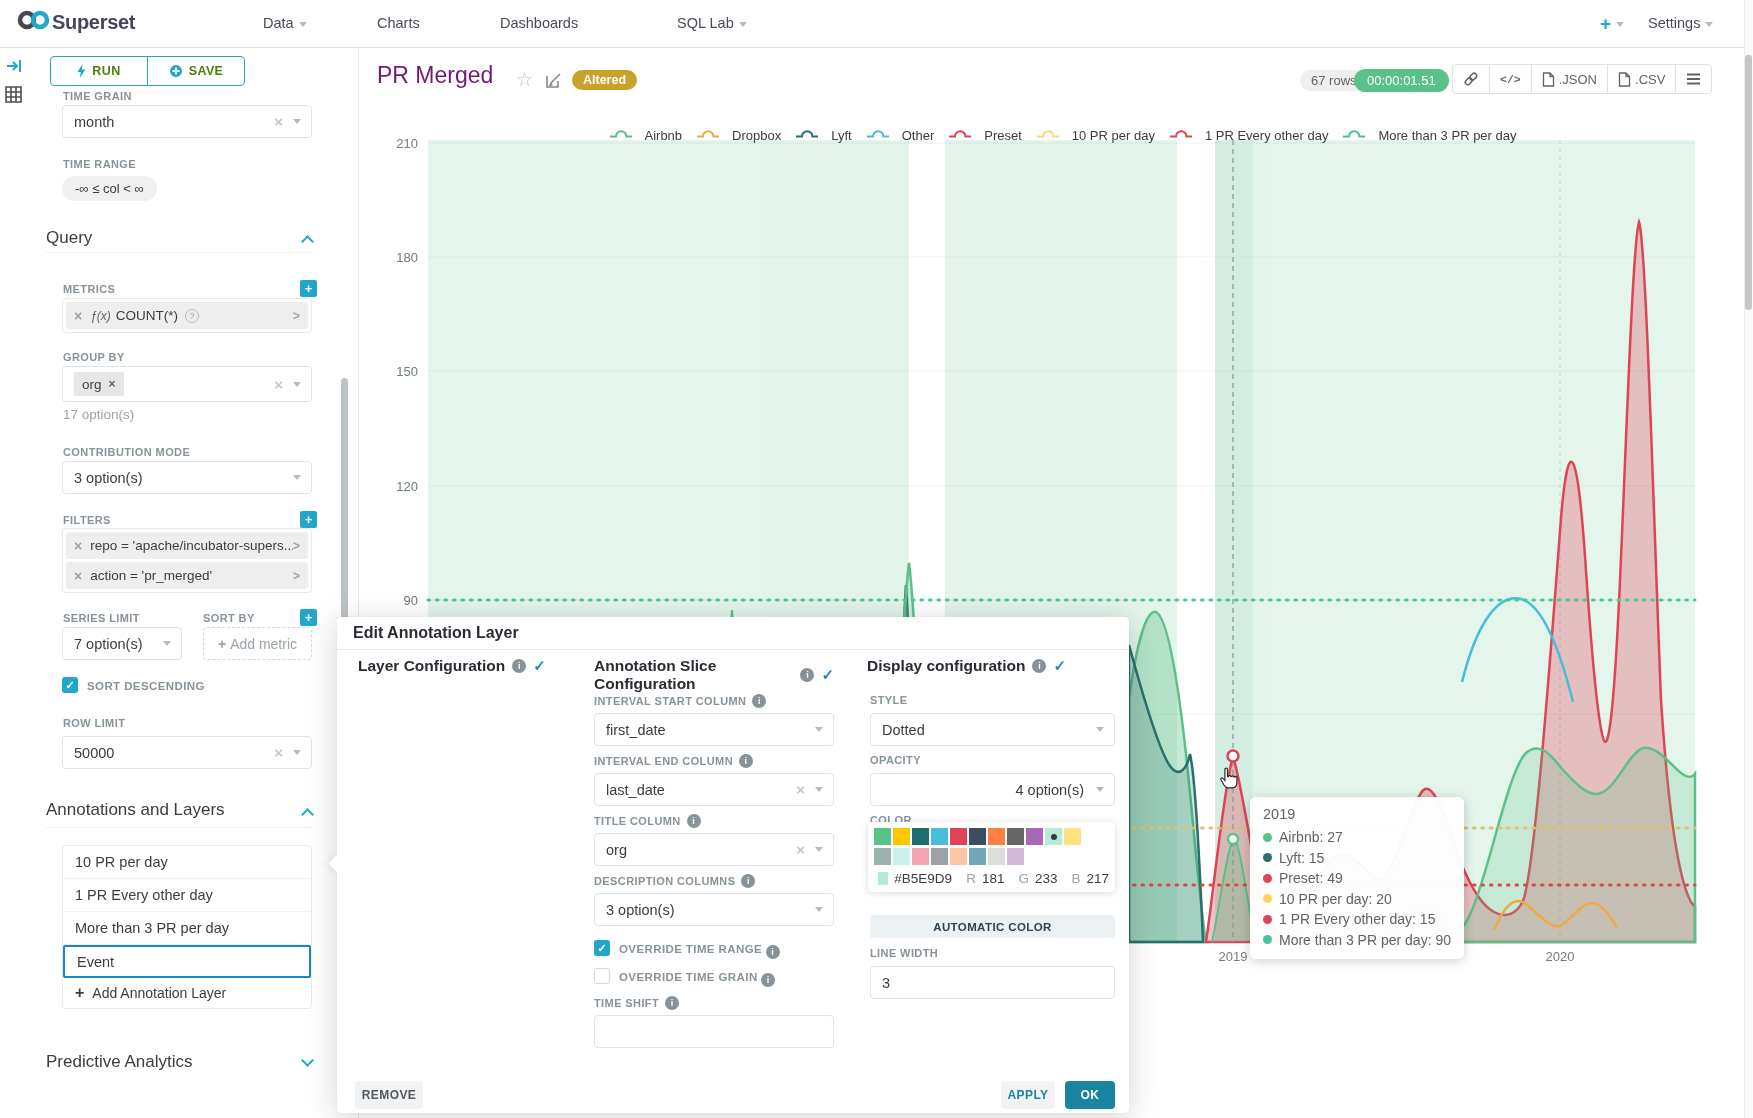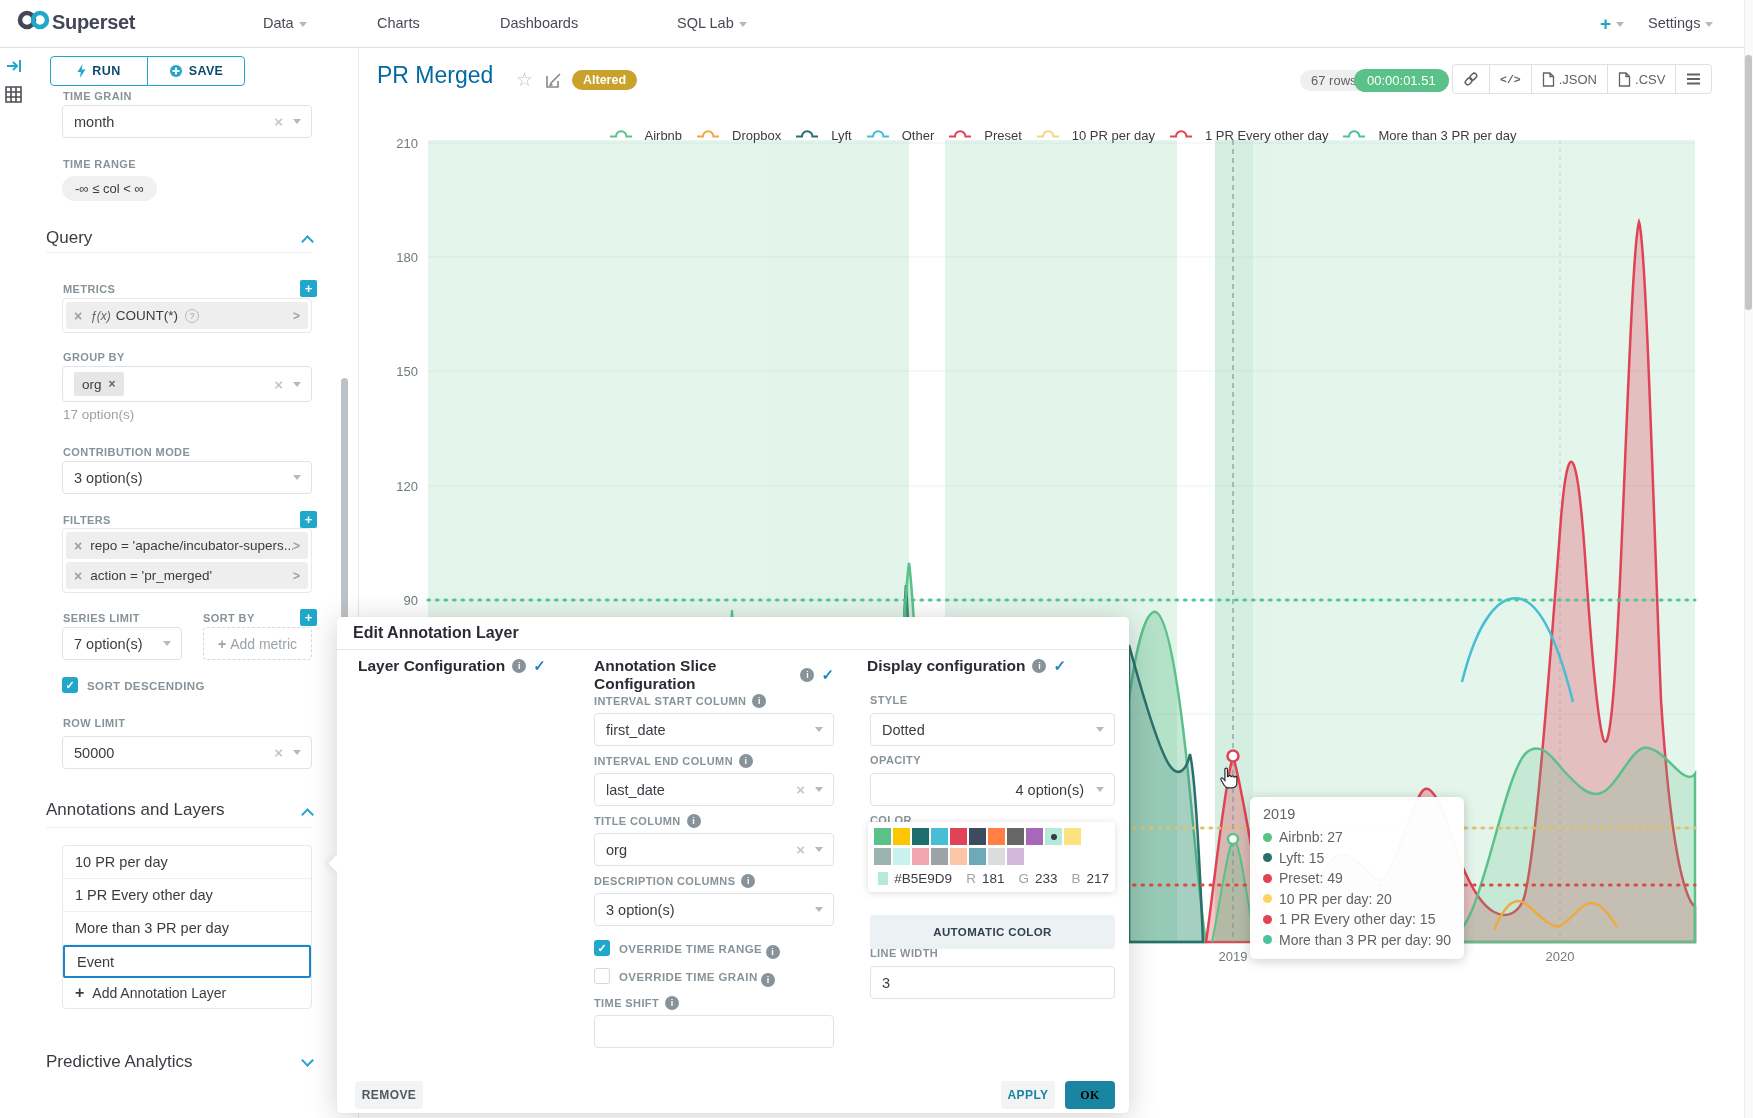--- a/index.html
+++ b/index.html
@@ -19,21 +19,21 @@
 
   
   .rail-icon { position:absolute; cursor:pointer; }
 
   
   .sidebar-border { position:absolute; left:358px; top:48px; bottom:0; width:1px; background:#E8E8E8; z-index:2; }
   .sb-scroll { position:absolute; left:341px; top:378px; width:7px; height:680px; background:#BCC2C6; border-radius:4px; z-index:2; }
   .runsave { position:absolute; left:50px; top:56px; width:195px; height:30px; border:1.5px solid #20A7C9;
     border-radius:4px; display:flex; z-index:3; background:#fff; }
   .runsave .half { flex:1; display:flex; align-items:center; justify-content:center; gap:6px;
-    color:#0c4a6e; font-size:12.5px; font-weight:bold; letter-spacing:.4px; cursor:pointer; }
+    color:#4d7c0f; font-size:12.5px; font-weight:bold; letter-spacing:.4px; cursor:pointer; }
   .runsave .half + .half { border-left:1.5px solid #20A7C9; }
   .flbl { position:absolute; font-size:11px; font-weight:bold; color:#879399; letter-spacing:.4px; white-space:nowrap; }
   .sel, .inp { position:absolute; height:33px; background:#fff; border:1px solid #E0E3E5; border-radius:4px;
     font-size:14.5px; color:#3B3B43; display:flex; align-items:center; padding:0 30px 0 11px; cursor:pointer; }
   .sel .x { position:absolute; right:28px; color:#C2C8CC; font-size:15px; font-weight:bold; cursor:pointer; }
   .sel .caret { position:absolute; right:10px; }
   .pill { position:absolute; background:#F0F0F0; border-radius:14px; font-size:13px; color:#3B3B43;
     display:flex; align-items:center; padding:0 13px; height:25px; cursor:pointer; }
   .sec-hdr { position:absolute; font-size:17px; color:#3B3B43; }
   .chev { position:absolute; width:9px; height:9px; border-left:2px solid #20A7C9; border-top:2px solid #20A7C9; cursor:pointer; }
@@ -63,21 +63,21 @@
   .dashed-box { position:absolute; border:1.5px dashed #D4D8DA; border-radius:4px; height:33px;
     display:flex; align-items:center; justify-content:center; color:#9AA3A9; font-size:14px; cursor:pointer; }
   .layerlist { position:absolute; left:62px; top:845px; width:250px; border:1px solid #E8E8E8; border-radius:4px; background:#fff; }
   .layerrow { height:33px; display:flex; align-items:center; padding:0 12px; font-size:14.5px;
     border-bottom:1px solid #F0F0F0; cursor:pointer; }
   .layerrow.selected { border:2px solid #1A85C8; border-radius:2px; height:33px; }
   .addrow { height:30px; display:flex; align-items:center; padding:0 12px; font-size:14px; gap:8px; cursor:pointer; }
   .addrow .pl { font-size:16px; font-weight:bold; color:#3B3B43; }
 
   
-  .page-title { position:absolute; left:377px; top:62px; font-size:23px; font-weight:500; color:#0369a1; z-index:3; }
+  .page-title { position:absolute; left:377px; top:62px; font-size:23px; font-weight:500; color:#701a75; z-index:3; }
   .star { position:absolute; left:516px; top:68px; font-size:19px; color:#B9BEC3; cursor:pointer; z-index:3; }
   .editicn { position:absolute; left:545px; top:72px; cursor:pointer; z-index:3; }
   .badge { position:absolute; left:572px; top:70px; background:#C9A22B; color:#fff; font-size:12.5px;
     font-weight:600; border-radius:12px; padding:3px 11px; z-index:3; }
   .rows-pill { position:absolute; left:1300px; top:70px; background:#EFEFEF; color:#5F6368; font-size:13px;
     border-radius:11px; padding:3px 11px; z-index:3; }
   .timer-pill { position:absolute; left:1354px; top:69px; background:#5AC189; color:#fff; font-size:13px;
     border-radius:12px; padding:4px 13px; z-index:3; }
   .btngroup { position:absolute; left:1452px; top:64px; height:30px; display:flex; border:1px solid #E0E0E0;
     border-radius:4px; background:#fff; z-index:3; }
@@ -116,21 +116,21 @@
   .sw { width:17px; height:17px; cursor:pointer; position:relative; }
   .sw .dot { position:absolute; left:5.5px; top:5.5px; width:6px; height:6px; border-radius:50%; background:#343C42; }
   .hexrow { display:flex; align-items:center; gap:6px; margin-top:6px; font-size:13.5px; color:#3B3B43; padding-left:4px; }
   .hexrow .rgb-l { color:#9AA3A9; margin-left:8px; }
   .autocolor { position:absolute; background:#ECF1F4; color:#32424D; font-size:11.5px; font-weight:bold;
     letter-spacing:.4px; display:flex; align-items:center; justify-content:center; border-radius:3px; cursor:pointer; }
   .dlg-btn { position:absolute; height:28px; border-radius:4px; font-size:12px; font-weight:bold;
     letter-spacing:.4px; display:flex; align-items:center; justify-content:center; cursor:pointer; }
   .btn-gray { background:#F1F3F4; color:#54595E; }
   .btn-apply { background:#F1F3F4; color:#1985A0; }
-  .btn-ok { background:#1985A0; color:#000000;font-family:Liberation Serif, serif; }
+  .btn-ok { background:#1985A0; color:#ffffff; }
 
   
   .tooltip { position:absolute; left:1250px; top:797px; background:rgba(255,255,255,0.97); border-radius:6px;
     box-shadow:0 2px 12px rgba(0,0,0,0.2); padding:9px 13px; z-index:6; }
   .tt-title { font-size:14.5px; color:#5F6368; margin-bottom:5px; }
   .tt-row { display:flex; align-items:center; gap:7px; font-size:14px; color:#5F6368; line-height:20.5px; white-space:nowrap; }
   .tt-dot { width:9px; height:9px; border-radius:50%; flex:none; }
 
   
   .vscroll-track { position:absolute; right:0; top:0; width:9px; height:1118px; background:#FAFAFA;
@@ -547,21 +547,21 @@
     <span style="width:13px; height:13px; background:#B5E9D9; display:inline-block;"></span>
     <span>#B5E9D9</span>
     <span class="rgb-l">R</span>
       <span>181</span>
     <span class="rgb-l">G</span>
       <span>233</span>
     <span class="rgb-l">B</span>
       <span>217</span>
   </div>
 </div>
-<div class="autocolor" style="left:870px; top:915px; width:245px; height:34px; z-index:6; position:absolute;">AUTOMATIC COLOR</div>
+<div class="autocolor" style="left:870px; top:915px; width:245px; height:23px; z-index:6; position:absolute;">AUTOMATIC COLOR</div>
 <span class="dlbl" style="left:870px; top:947px; z-index:6;">LINE WIDTH</span>
 <div class="inp" style="left:870px; top:966px; width:245px; z-index:6;">3</div>
 
 <div class="tooltip">
   <div class="tt-title">2019</div>
   <div id="tt-rows">
       <div class="tt-row">
         <span class="tt-dot" style="background: rgb(90, 193, 137);"></span>
         <span>Airbnb: 27</span>
       </div>

